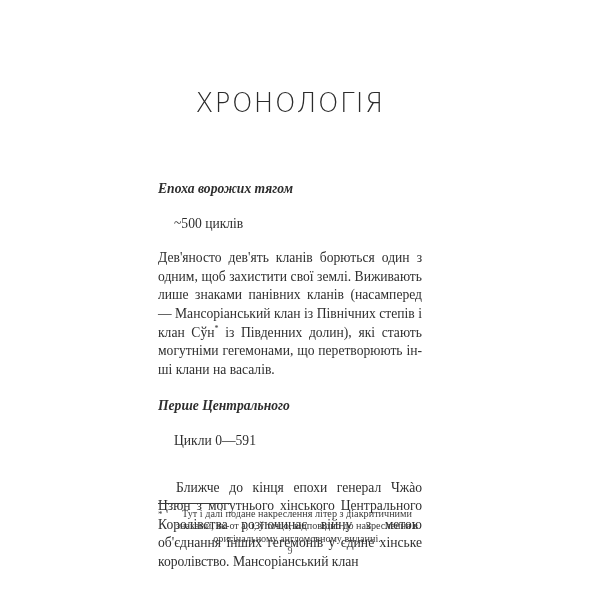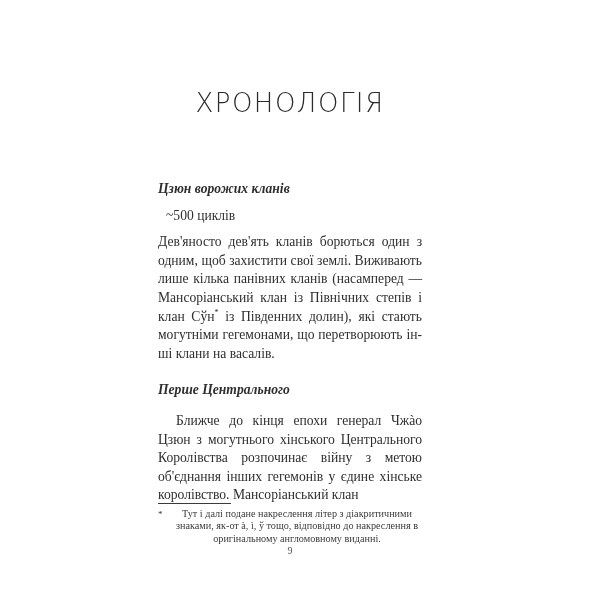--- a/index.html
+++ b/index.html
@@ -42,21 +42,21 @@
       font-size: 13.6px;
       line-height: 18.6px;
       color: #2e2e2e;
     }
     .section-heading {
       font-style: italic;
       font-weight: bold;
       margin: 0;
     }
     .section-period {
-      margin: 8px;
+      margin: 16px;
     }
     .para {
       margin: 0;
       text-align: justify;
       hyphens: manual;
     }
     .para.indent {
       text-indent: 18px;
     }
     .gap {
@@ -111,27 +111,28 @@
   </style>
 </head>
 <body>
 
 <div class="page">
 
   <div class="title">ХРОНОЛОГІЯ</div>
 
   <div class="body-text">
 
-    <p class="section-heading">Цзюн ворожих кланів</p>
+    <p class="section-heading">Епоха ворожих тягом</p>
     <p class="section-period">~500 циклів</p>
-    <p class="para"><span>Дев'яносто дев'ять кланів борються один з одним, щоб захистити свої землі. Виживають лише кілька панів­них кланів (насамперед — Мансоріанський клан із Північних степів і клан Сўн</span><sup class="fn-mark">*</sup><span> із Південних долин), які стають могутніми гегемонами, що перетворюють ін­ші клани на васалів.</span></p>
+    <p class="para"><span>Дев'яносто дев'ять кланів борються один з одним, щоб захистити свої землі. Виживають лише знаками панів­них кланів (насамперед — Мансоріанський клан із Північних степів і клан Сўн</span><sup class="fn-mark">*</sup><span> із Південних долин), які стають могутніми гегемонами, що перетворюють ін­ші клани на васалів.</span></p>
 
     <div class="gap"></div>
 
     <p class="section-heading">Перше Центрального</p>
+    <p class="section-period">Цикли 0—591</p>
 
     <div class="gap-small"></div>
 
     <p class="para indent">Ближче до кінця епохи генерал Чжào Цзюн з мо­гутнього хінського Центрального Королівства роз­починає війну з метою об'єднання інших гегемонів у єдине хінське королівство. Мансоріанський клан</p>
   </div>
 
   <div class="footnote-rule"></div>
 
   <div class="footnote">
     <span class="fn-symbol">*</span>

